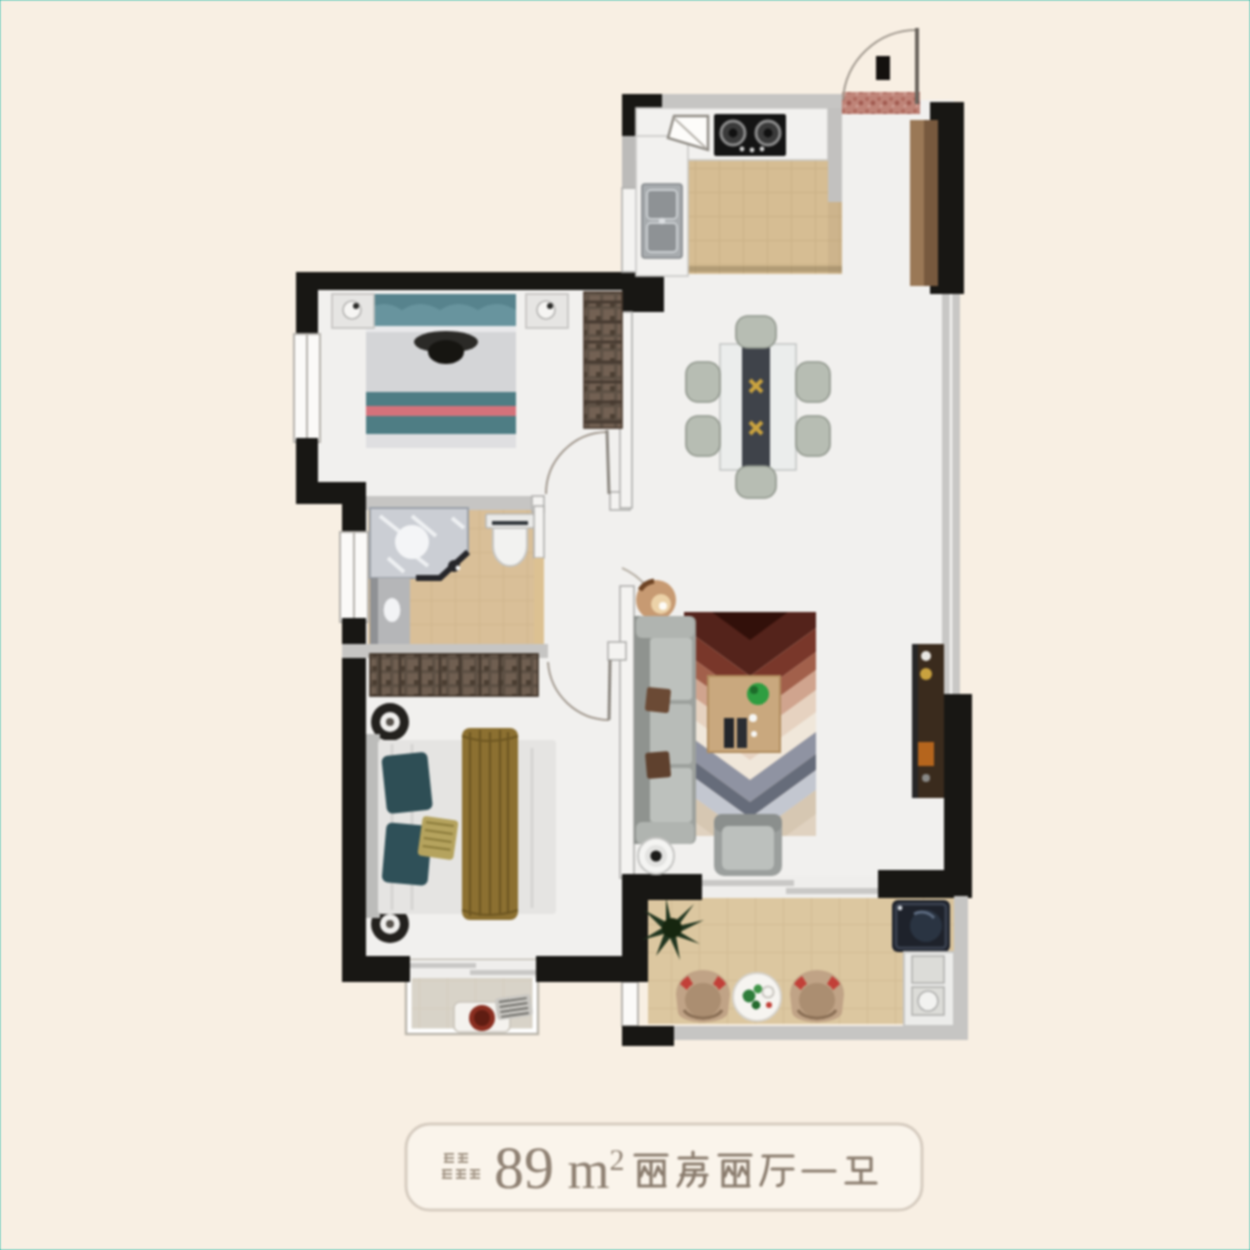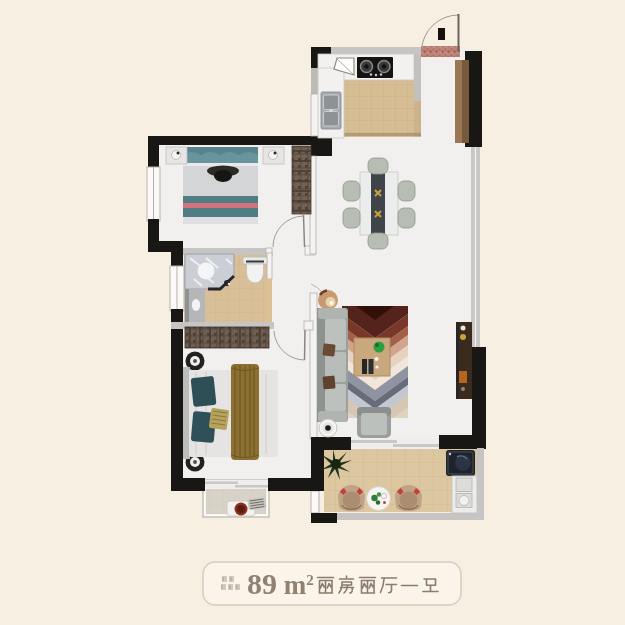--- a/index.html
+++ b/index.html
@@ -1,16 +1,16 @@
 <!DOCTYPE html>
 <html><head>
 <meta charset="utf-8">
 <style>
   html,body{margin:0;padding:0;background:#f8efe3;font-family:"Liberation Sans",sans-serif;}
-  #stage{position:relative;width:625px;height:625px;overflow:hidden;background:#14b8a6;font-weight:bold;}
+  #stage{position:relative;width:625px;height:625px;overflow:hidden;background:#14b8a6;}
   svg{filter:blur(0.4px);}
 </style>
 </head>
 <body>
 <div id="stage">
 <svg width="625" height="625" viewBox="0 0 625 625" xmlns="http://www.w3.org/2000/svg">
 <defs>
   <pattern id="tileK" width="12" height="12" patternUnits="userSpaceOnUse">
     <rect width="12" height="12" fill="none"></rect>
     <path d="M0,0H12V12" fill="none" stroke="#a98f62" stroke-opacity="0.35" stroke-width="1"></path>

